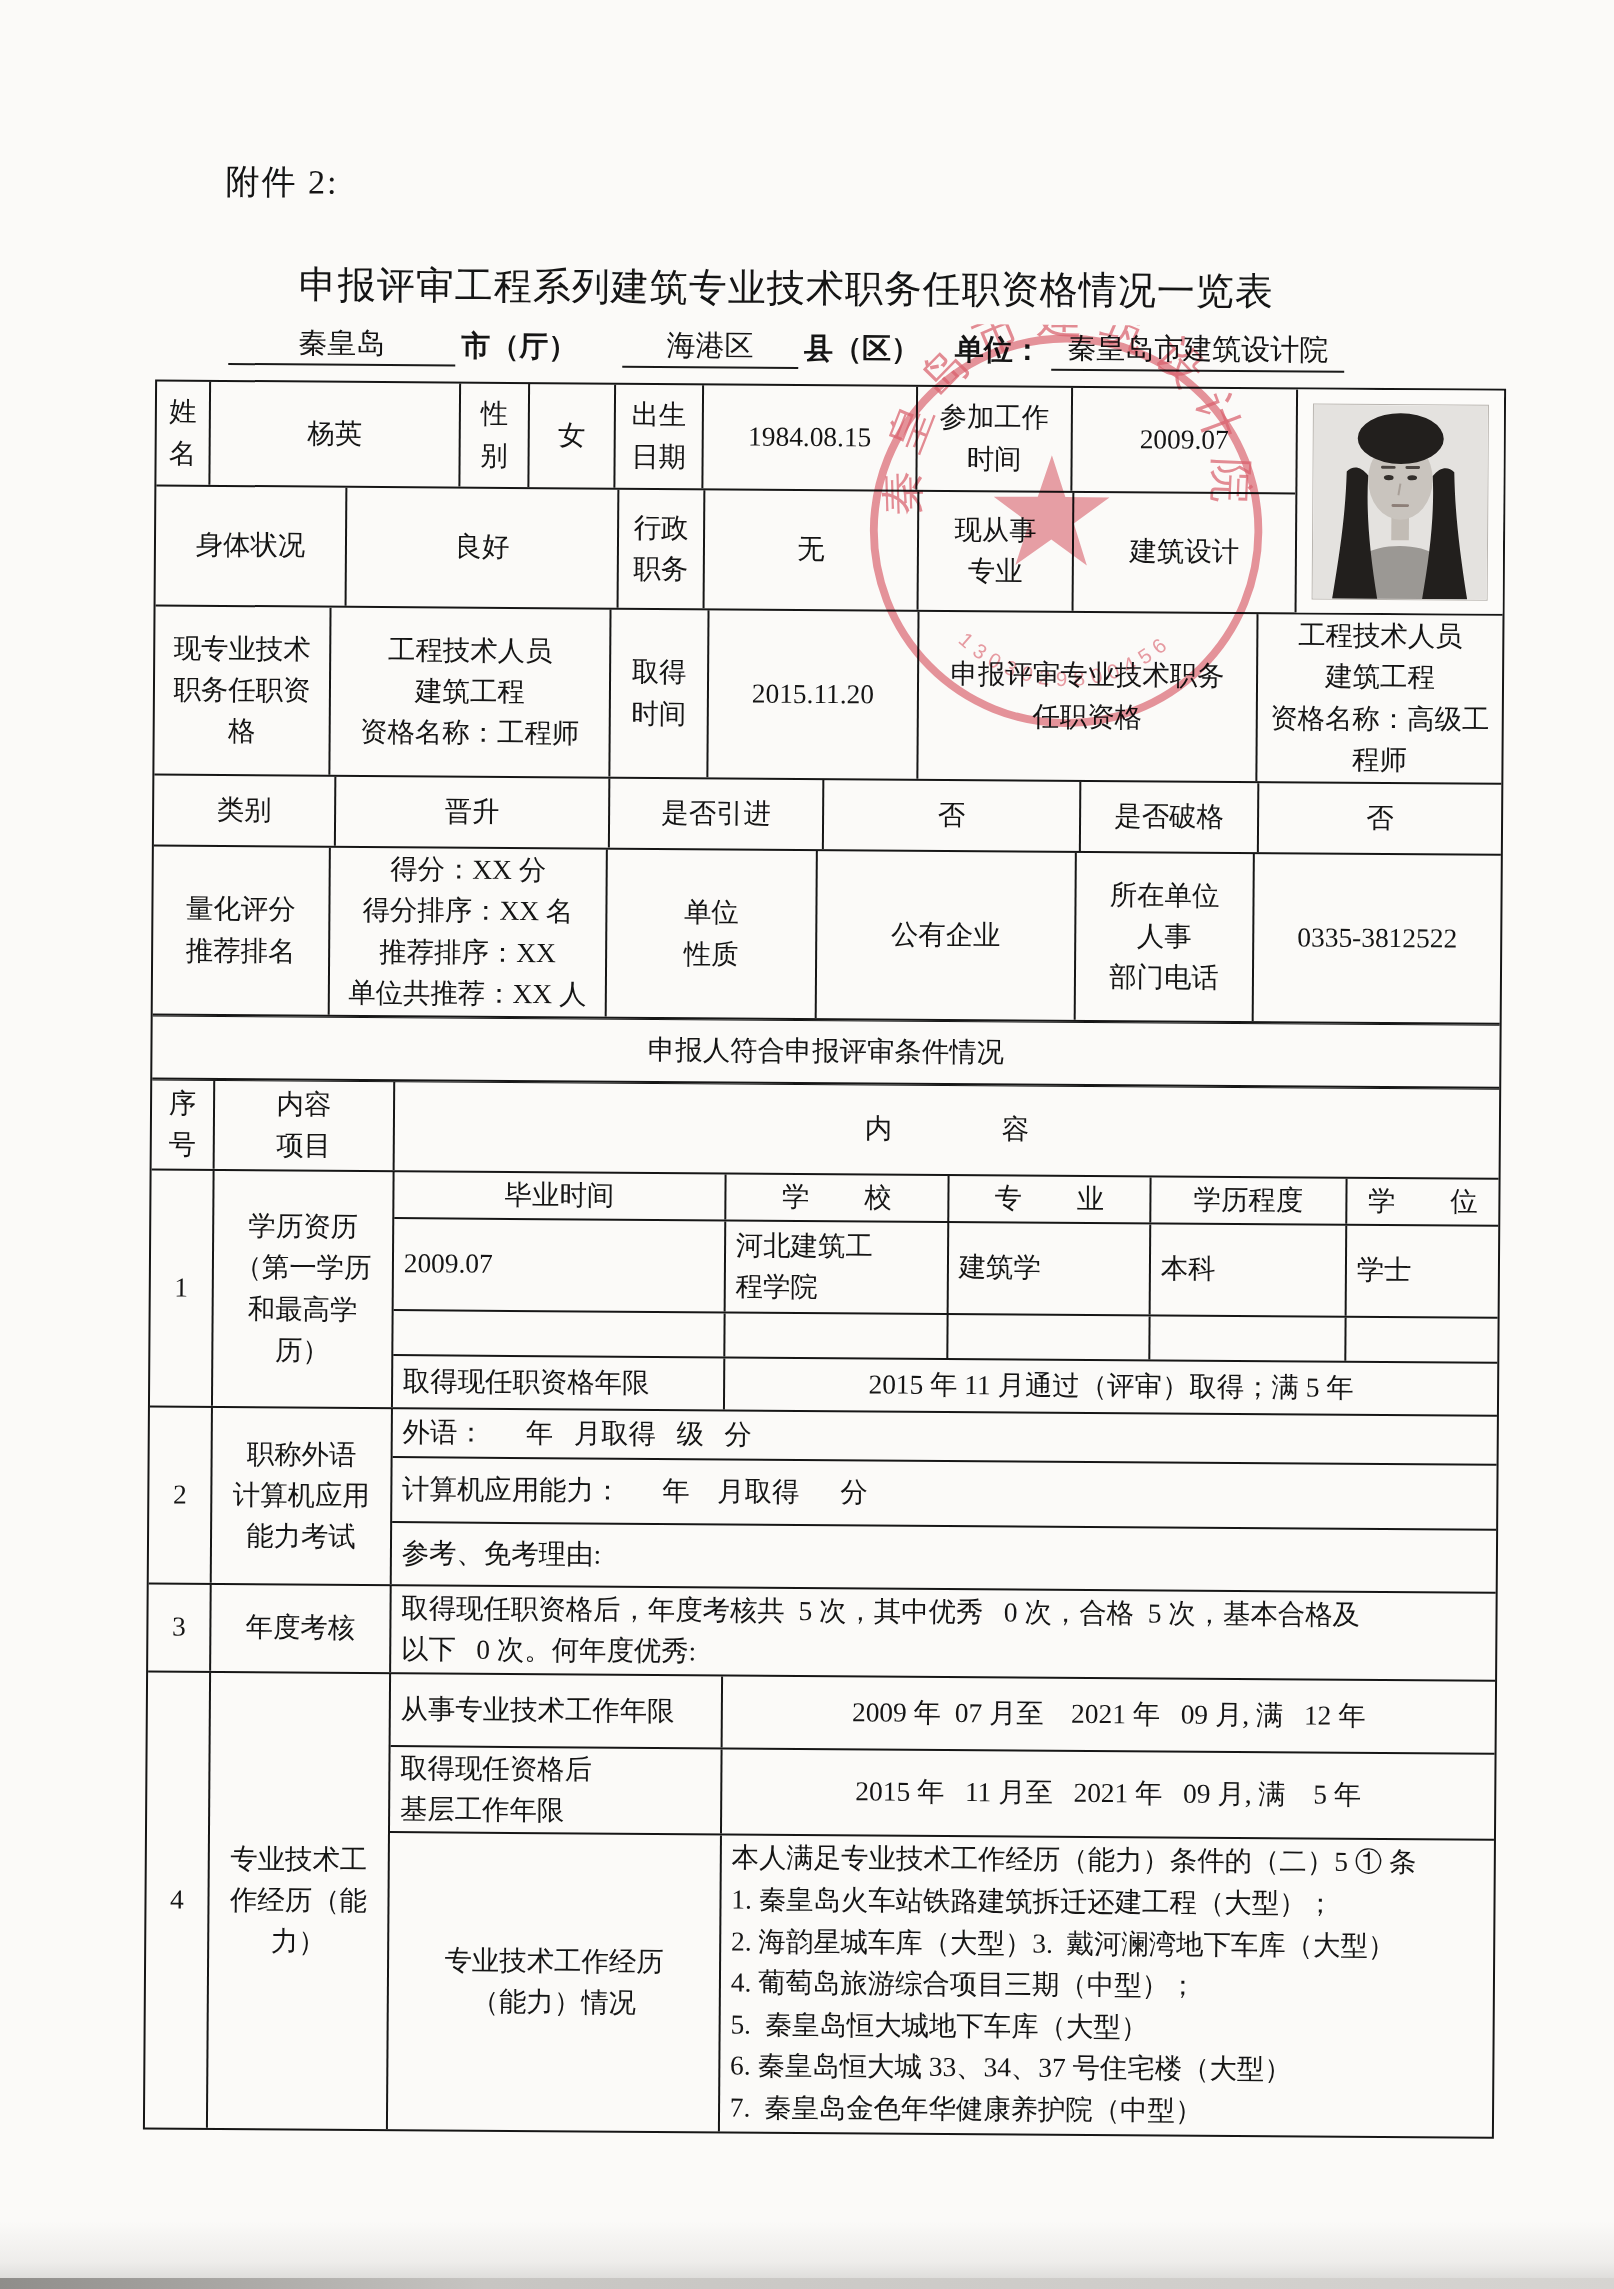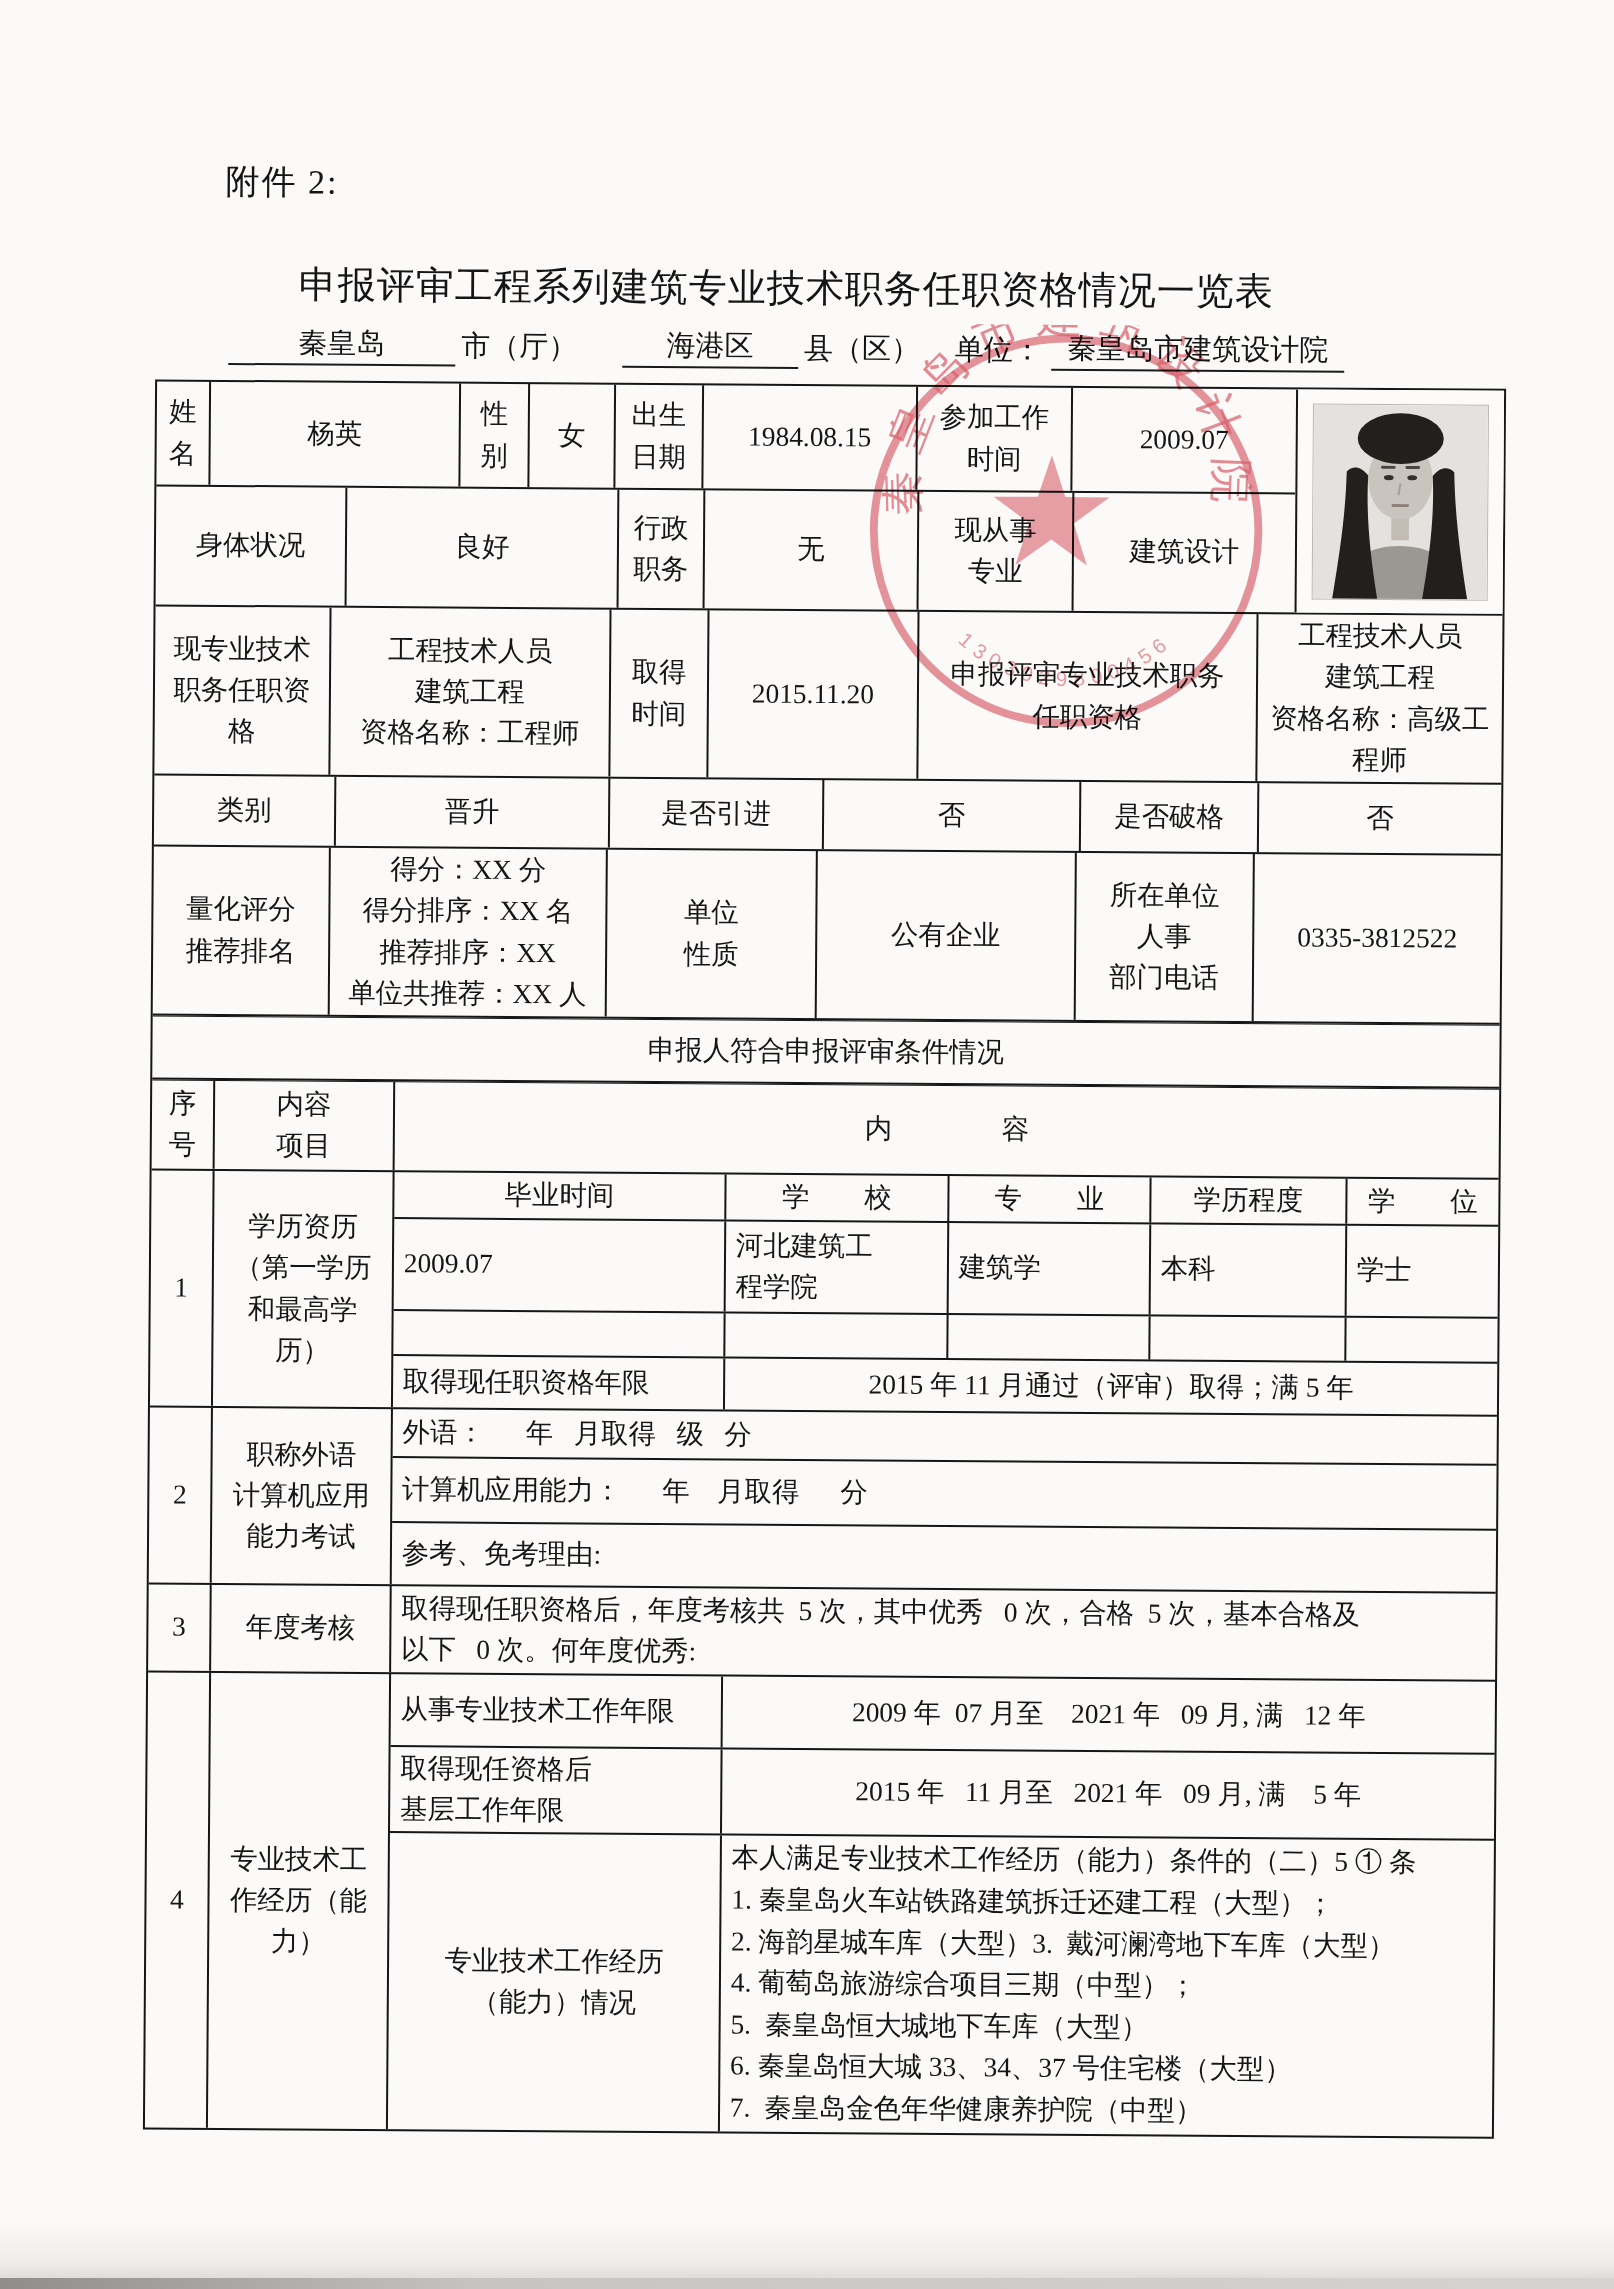--- a/index.html
+++ b/index.html
@@ -10,21 +10,21 @@
     color:#151515;
   }
   .sheet{position:absolute;inset:0;transform:rotate(0.4deg);transform-origin:50% 55%;}
   .attachment{position:absolute;left:218px;top:163px;font-size:34px;letter-spacing:2px;}
   .doc-title{position:absolute;left:292px;top:263px;font-size:38px;letter-spacing:1px;white-space:pre;}
   .subtitle{position:absolute;left:222px;top:327px;font-size:29px;display:flex;align-items:flex-end;white-space:pre;}
   .u{border-bottom:2.9px solid #1a1a1a;text-align:center;display:inline-block;}
   .u.city{width:227px;}
   .u.dist{width:176px;margin-left:39px;}
   .u.unitv{padding:0 15.7px;margin-left:3.9px;}
-  .slab{margin:0 5.9px;}
+  .slab{margin:0 5.9px;font-weight:bold;}
   .slab.unit{margin-left:29px;}
 
   .tbl{
     position:absolute;left:149px;top:384px;width:1351px;
     border:2.9px solid #161616;background:rgba(255,255,255,0.0);
     box-sizing:border-box;z-index:1;
   }
   .row{display:flex;border-bottom:2px solid #161616;}
   .c{
     border-right:2px solid #161616;box-sizing:border-box;

